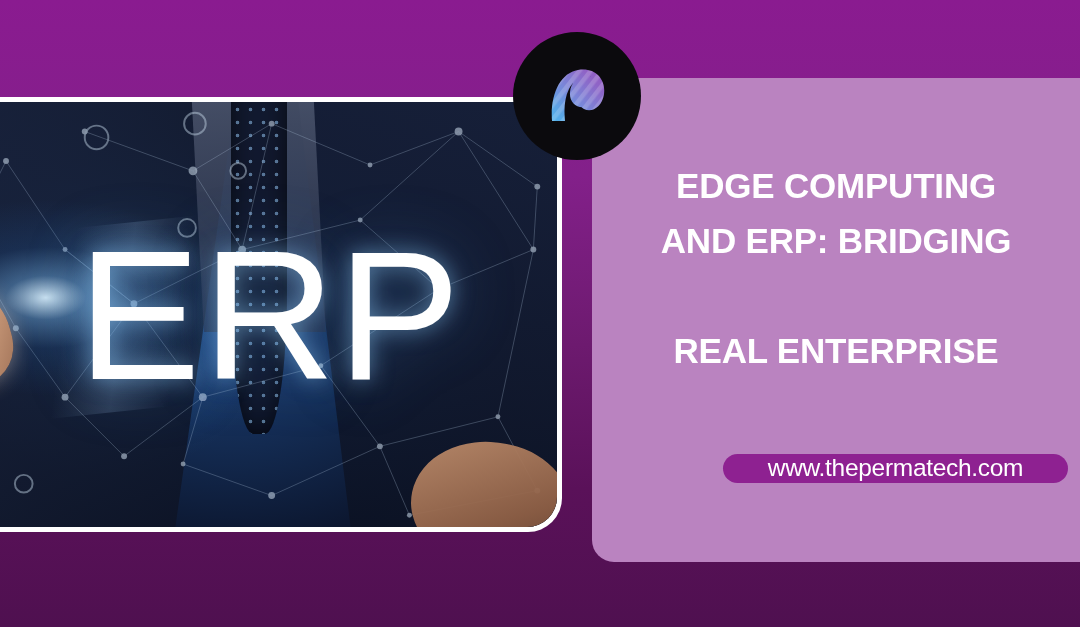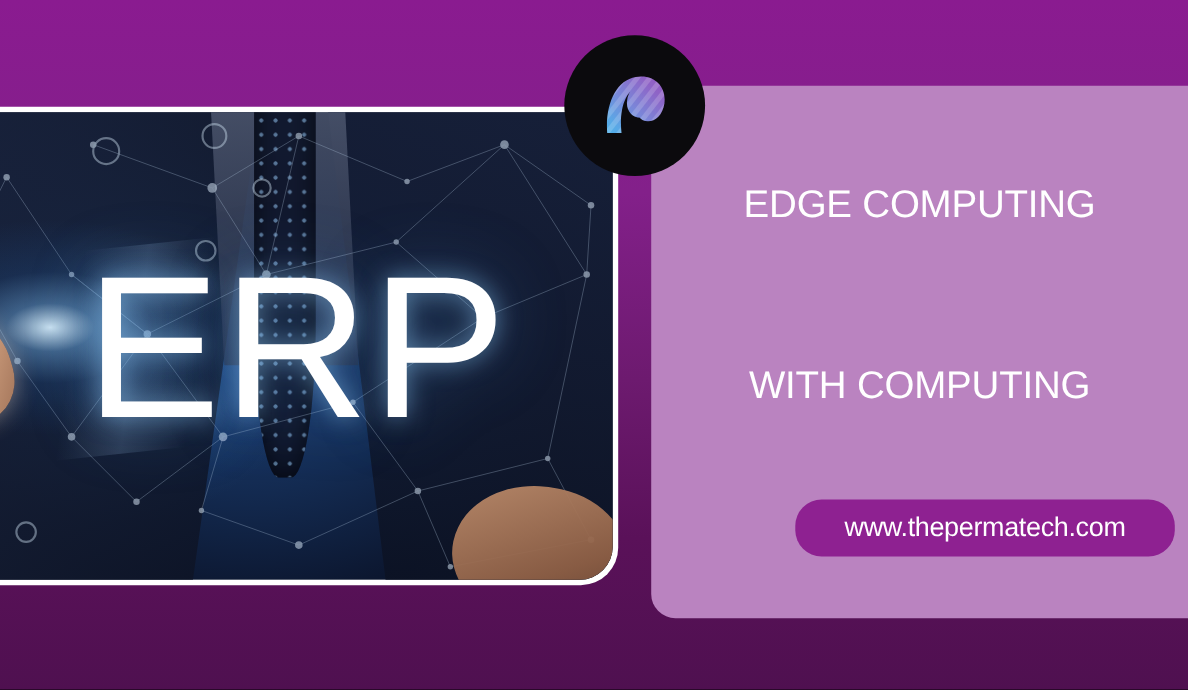--- a/index.html
+++ b/index.html
@@ -106,31 +106,31 @@
   .right-panel{
     position:absolute;left:592px;top:78px;width:488px;height:484px;
     background:#ba83c0;
     border-radius:22px 0 0 22px;
   }
   .panel-title{
     position:absolute;left:14px;right:14px;top:80px;
     text-align:center;
     color:#ffffff;
     font-family:"Liberation Sans", sans-serif;
-    font-weight:400;
+    font-weight:700;
     font-size:35px;
     line-height:55px;
     letter-spacing:-0.2px;
   }
   .url-badge{
     position:absolute;left:131px;top:376px;
-    width:345px;height:52px;
+    width:345px;height:29px;
     background:#8e2191;
     border-radius:24px;
-    display:flex;align-items:center;justify-content:center;
+    display:flex;justify-content:center;
   }
   .url-text{
     color:#ffffff;
     font-family:"Liberation Sans", sans-serif;
     font-size:24.5px;
     font-weight:400;
     letter-spacing:-0.3px;
     white-space:nowrap;
   }
 
@@ -221,23 +221,23 @@
       <div class="hand2"></div>
 
       <div class="erp-word">ERP</div>
     </div>
   </div>
 
   <div class="right-panel">
 
     <div class="panel-title">
       <span>EDGE COMPUTING</span><br>
+      <span>AND ERP: BRIDGING</span><br>
       <br>
-      <br>
-      <span>WITH COMPUTING</span><br>
+      <span>REAL ENTERPRISE</span><br>
     </div>
 
     <div class="url-badge">
       <span class="url-text">www.thepermatech.com</span>
     </div>
   </div>
 
   <div class="logo-badge">
     <svg width="74" height="74" viewBox="0 0 74 74">
       <defs>

